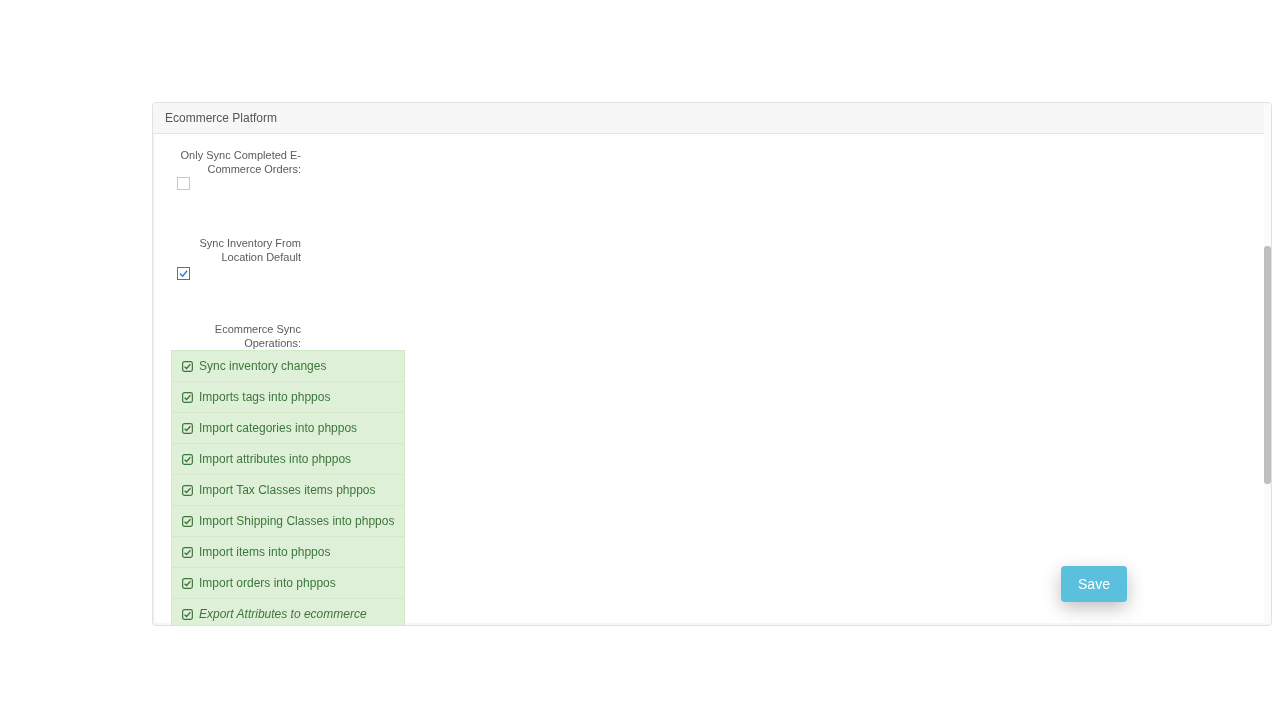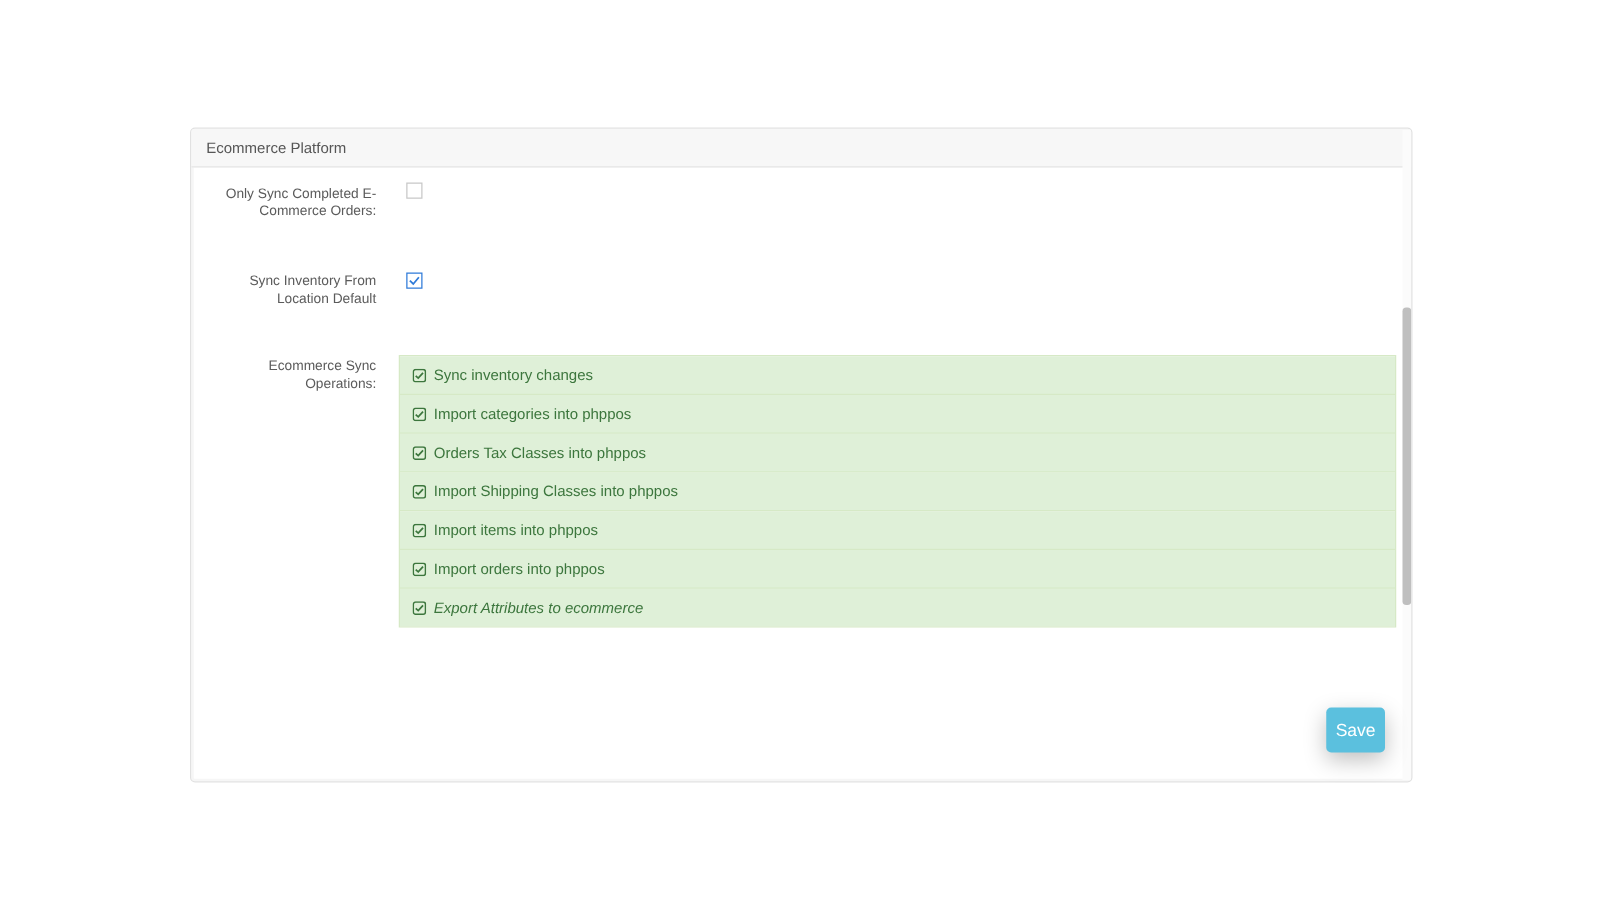--- a/index.html
+++ b/index.html
@@ -1,21 +1,21 @@
 <!DOCTYPE html>
 <html><head>
 <meta charset="utf-8">
 <style>
   * { box-sizing: border-box; margin: 0; padding: 0; }
   html, body { width: 1280px; height: 720px; background: #fff; font-family: "Helvetica Neue", Helvetica, Arial, sans-serif; overflow: hidden; }
   .wrap {
     position: absolute;
     left: 152px;
     top: 102px;
-    width: 978px;
+    width: 1120px;
     height: 524px;
     border: 1px solid #e1e1e1;
     border-radius: 4px;
     background: #fff;
     overflow: hidden;
     box-shadow: inset 0 0 0 2px #f6f6f6;
   }
   
   .scroll-gutter {
     position: absolute;
@@ -37,21 +37,21 @@
   .panel-header {
     height: 31px;
     line-height: 31px;
     padding: 0 12px;
     border-bottom: 1px solid #e5e5e5;
     background: #f7f7f7;
     color: #565656;
     font-size: 12px;
   }
   .panel-body { padding: 0 6px 6px 6px; }
-  .row { display: flex; align-items: flex-start; padding: 12px 6px 0 0; }
+  .row { display: flex; align-items: flex-start; padding: 12px 6px 0 0; flex-direction: column; }
   .label-col {
     width: 148px;
     min-width: 148px;
     text-align: right;
     color: #5b5b5b;
     font-size: 11px;
     line-height: 14px;
     padding-top: 2px;
     padding-right: 6px;
   }
@@ -79,21 +79,21 @@
     color: #3c763d;
     font-size: 12px;
     border-bottom: 1px solid #d6e9c6;
   }
   .op-item:last-child { border-bottom: none; font-style: italic; }
   .op-item .mk { width: 11px; height: 11px; flex: 0 0 11px; }
   .save-btn {
     position: absolute;
     left: 1061px;
     top: 566px;
-    width: 47px;
+    width: 66px;
     height: 36px;
     background: #5bc0de;
     color: #fff;
     border-radius: 4px;
     display: flex;
     align-items: center;
     justify-content: center;
     font-size: 14px;
     box-shadow: 0 6px 18px rgba(0,0,0,0.25);
     cursor: pointer;
@@ -135,28 +135,42 @@
                 <rect x="0.7" y="0.7" width="10.6" height="10.6" rx="2" ry="2" fill="none" stroke="#3c763d" stroke-width="1.3"></rect>
                 <path d="M2.8 6.2 L5 8.2 L9.2 3.6" fill="none" stroke="#3c763d" stroke-width="1.5"></path>
               </svg>
               <span>Sync inventory changes</span>
             </div>
             <div class="op-item">
               <svg class="mk" viewBox="0 0 12 12">
                 <rect x="0.7" y="0.7" width="10.6" height="10.6" rx="2" ry="2" fill="none" stroke="#3c763d" stroke-width="1.3"></rect>
                 <path d="M2.8 6.2 L5 8.2 L9.2 3.6" fill="none" stroke="#3c763d" stroke-width="1.5"></path>
               </svg>
+              <span>Imports tags into phppos</span>
+            </div>
+            <div class="op-item">
+              <svg class="mk" viewBox="0 0 12 12">
+                <rect x="0.7" y="0.7" width="10.6" height="10.6" rx="2" ry="2" fill="none" stroke="#3c763d" stroke-width="1.3"></rect>
+                <path d="M2.8 6.2 L5 8.2 L9.2 3.6" fill="none" stroke="#3c763d" stroke-width="1.5"></path>
+              </svg>
               <span>Import categories into phppos</span>
             </div>
             <div class="op-item">
               <svg class="mk" viewBox="0 0 12 12">
                 <rect x="0.7" y="0.7" width="10.6" height="10.6" rx="2" ry="2" fill="none" stroke="#3c763d" stroke-width="1.3"></rect>
                 <path d="M2.8 6.2 L5 8.2 L9.2 3.6" fill="none" stroke="#3c763d" stroke-width="1.5"></path>
               </svg>
-              <span>Orders Tax Classes into phppos</span>
+              <span>Import attributes into phppos</span>
+            </div>
+            <div class="op-item">
+              <svg class="mk" viewBox="0 0 12 12">
+                <rect x="0.7" y="0.7" width="10.6" height="10.6" rx="2" ry="2" fill="none" stroke="#3c763d" stroke-width="1.3"></rect>
+                <path d="M2.8 6.2 L5 8.2 L9.2 3.6" fill="none" stroke="#3c763d" stroke-width="1.5"></path>
+              </svg>
+              <span>Import Tax Classes items phppos</span>
             </div>
             <div class="op-item">
               <svg class="mk" viewBox="0 0 12 12">
                 <rect x="0.7" y="0.7" width="10.6" height="10.6" rx="2" ry="2" fill="none" stroke="#3c763d" stroke-width="1.3"></rect>
                 <path d="M2.8 6.2 L5 8.2 L9.2 3.6" fill="none" stroke="#3c763d" stroke-width="1.5"></path>
               </svg>
               <span>Import Shipping Classes into phppos</span>
             </div>
             <div class="op-item">
               <svg class="mk" viewBox="0 0 12 12">

